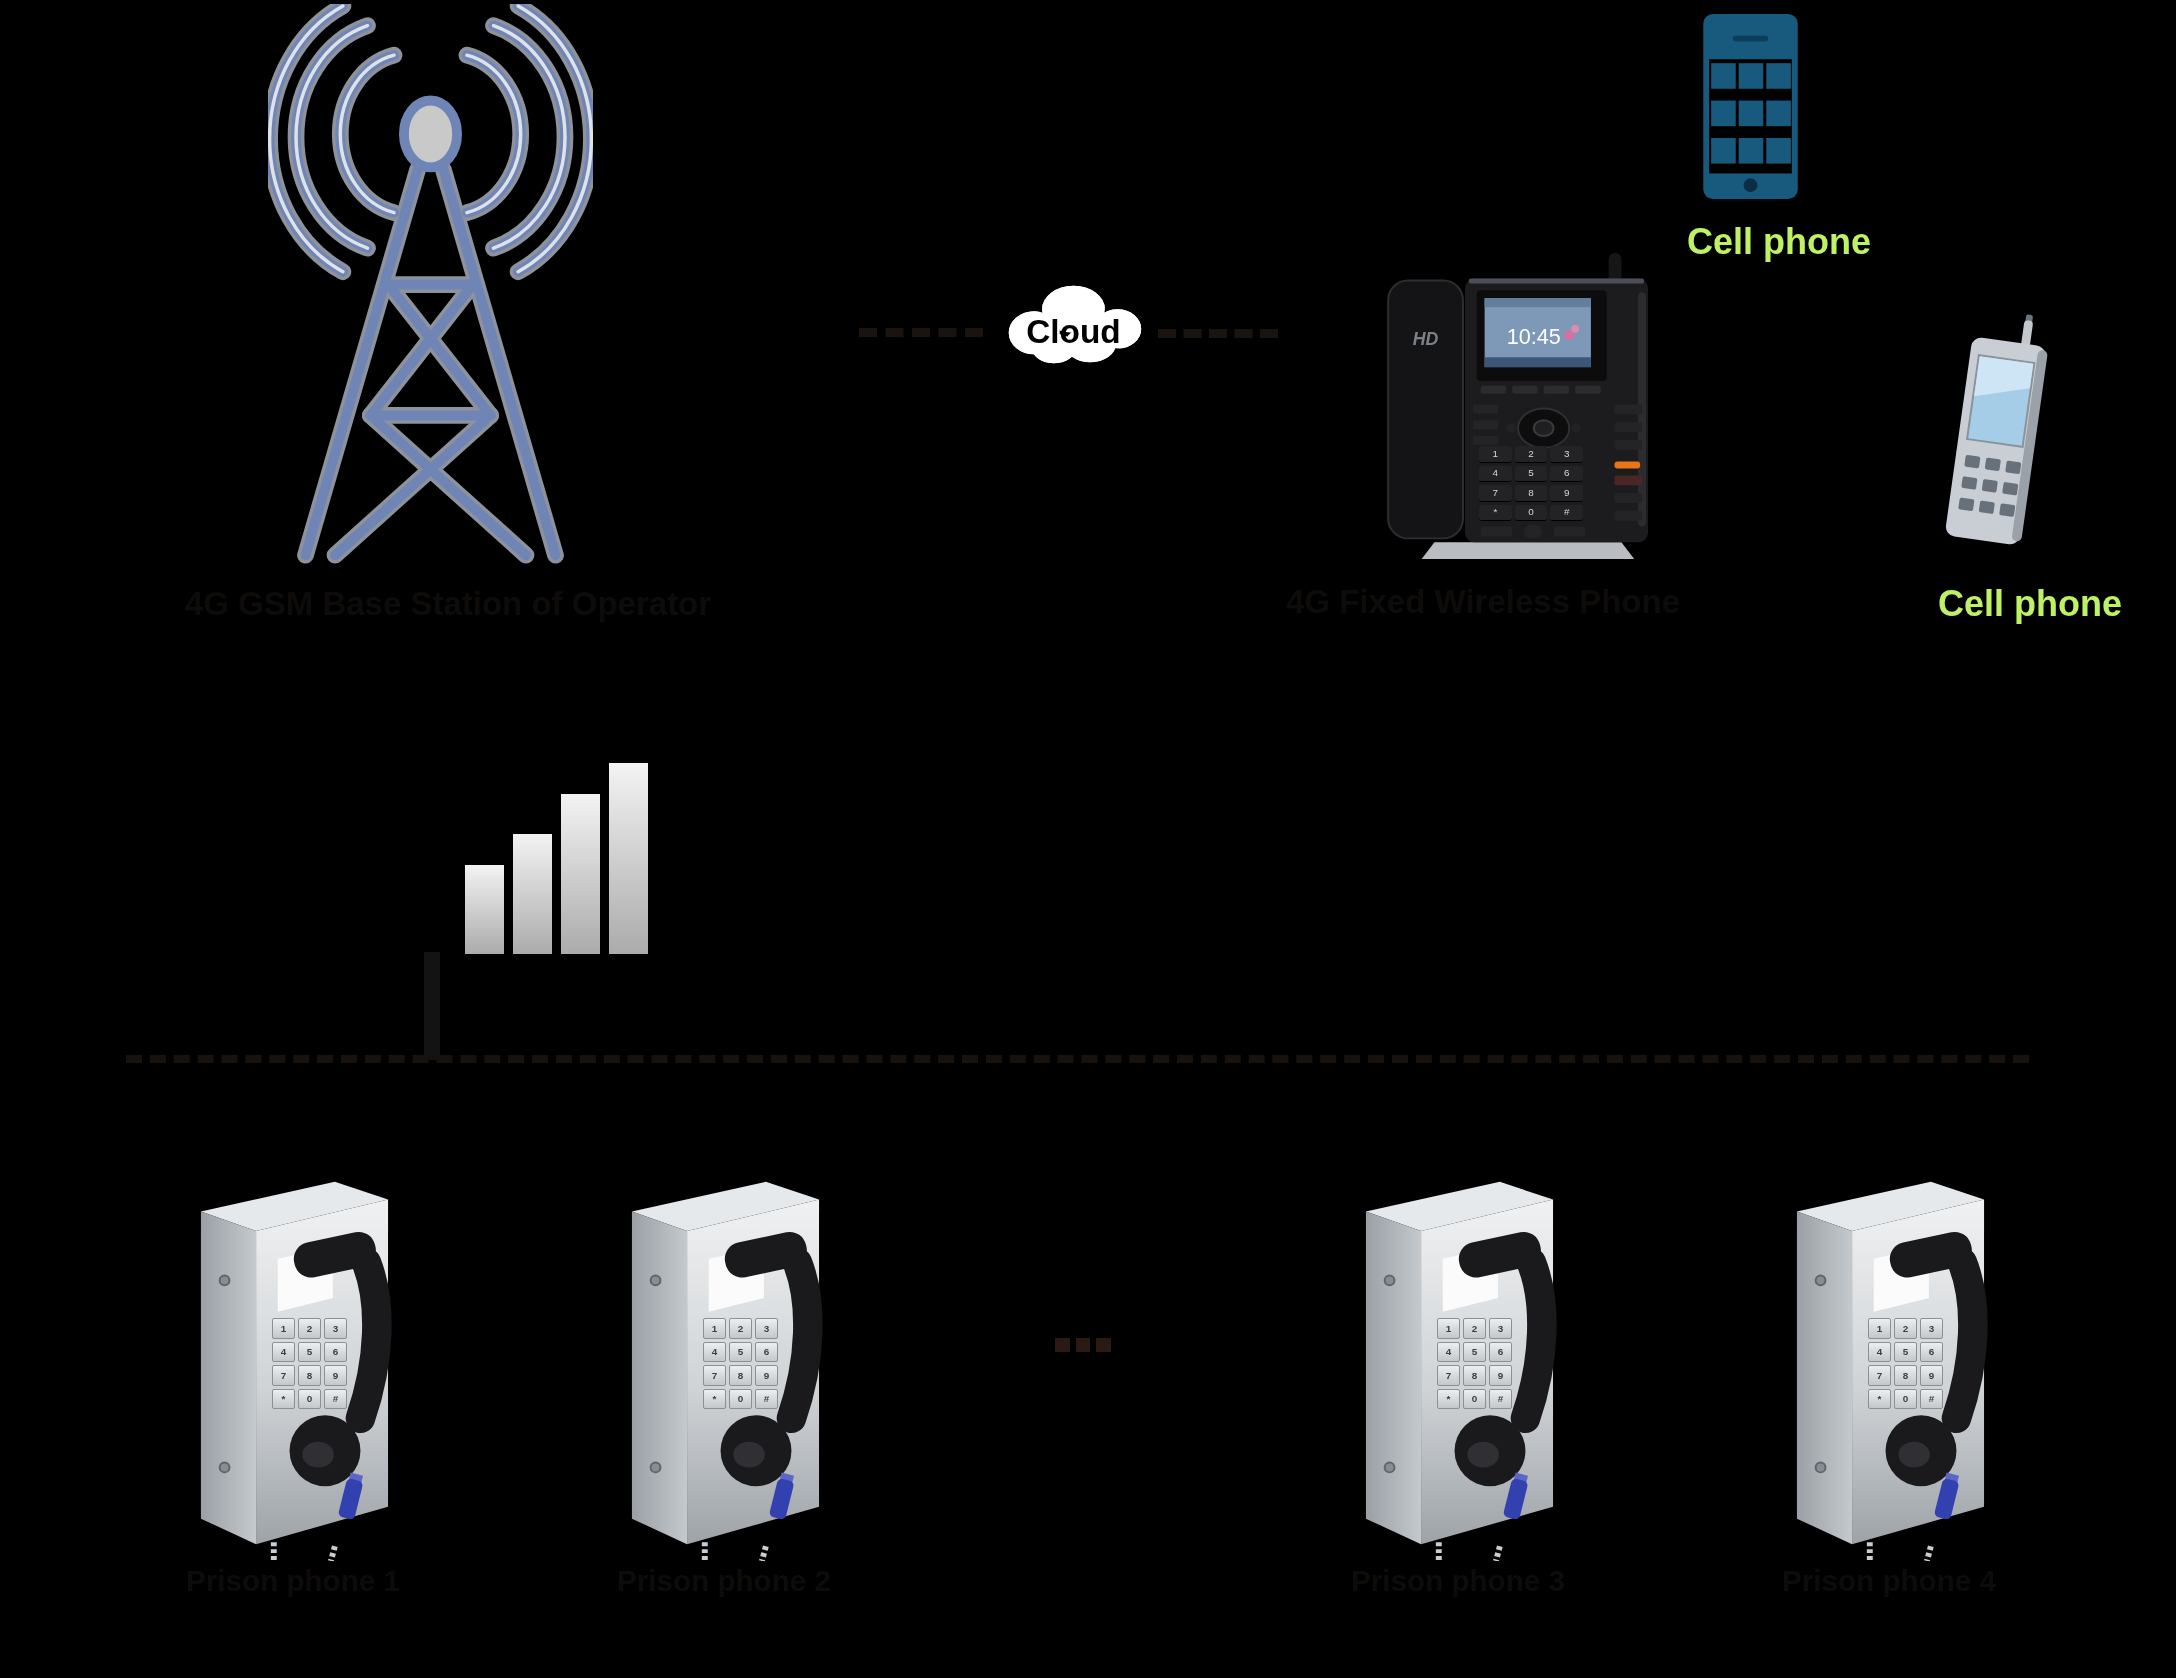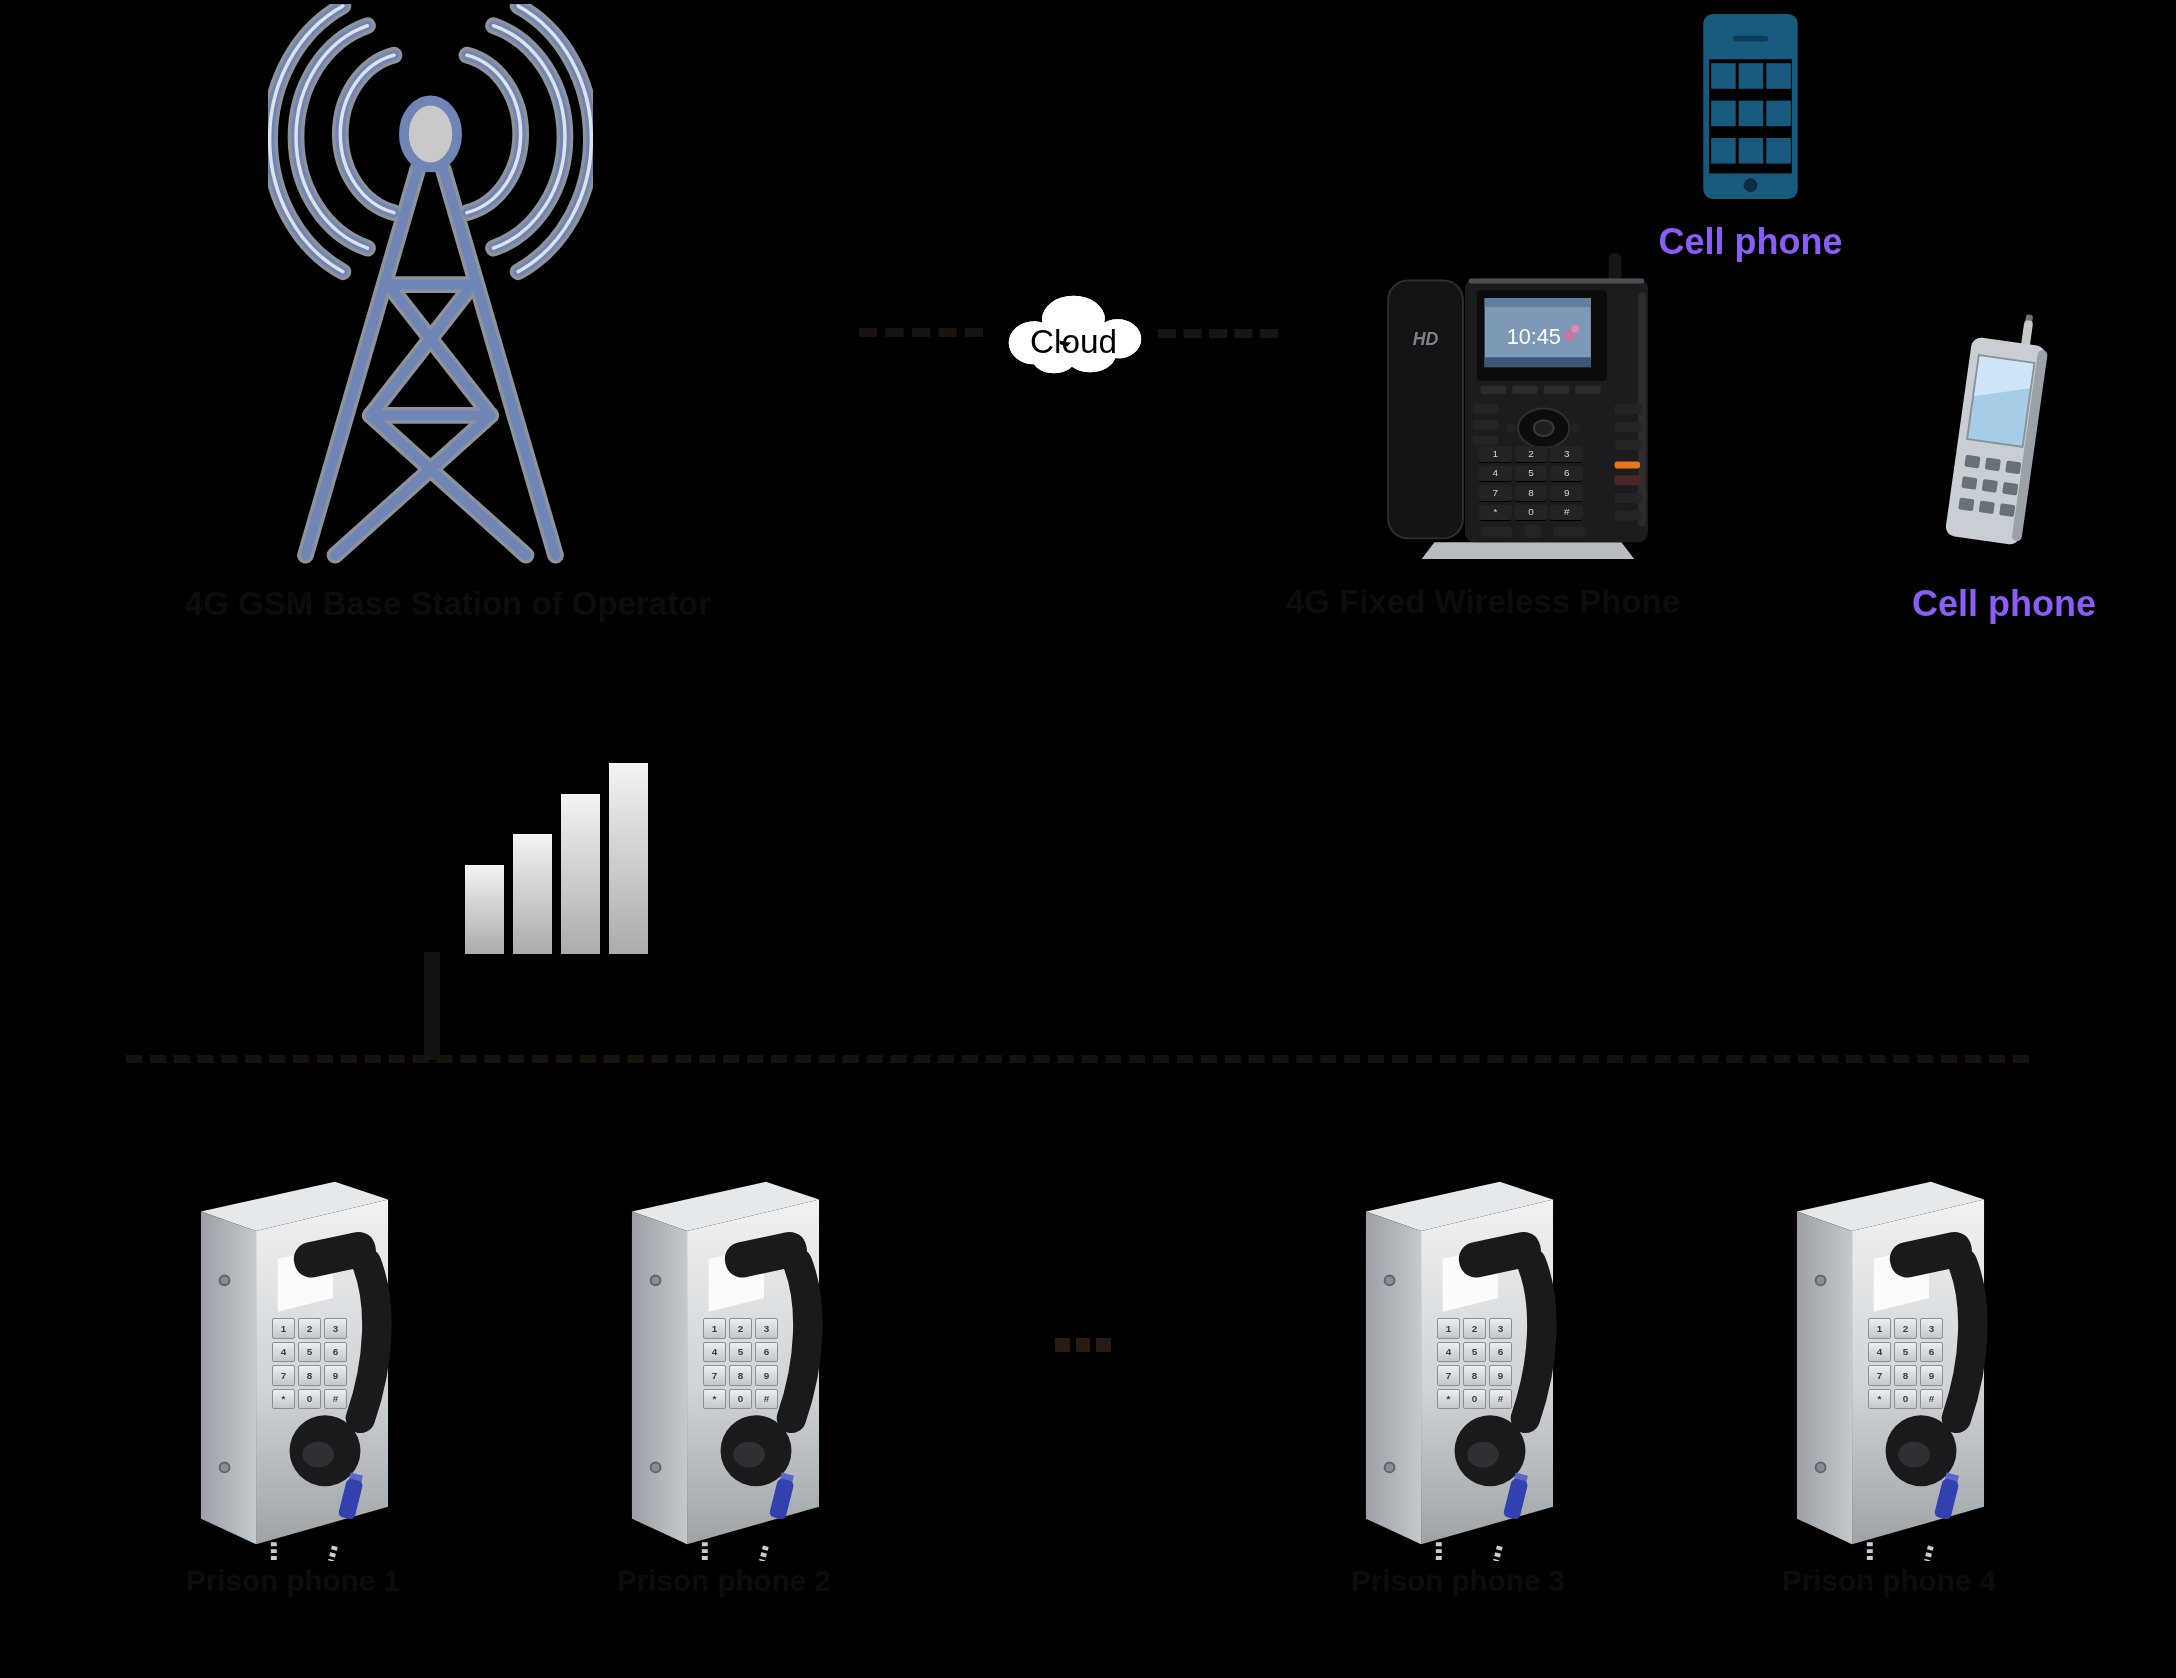--- a/index.html
+++ b/index.html
@@ -3,21 +3,21 @@
 <meta charset="utf-8">
 <style>
   html,body{margin:0;padding:0;background:#000;}
   .canvas{position:relative;width:2176px;height:1679px;background:#000;overflow:hidden;
           font-family:"Liberation Sans", sans-serif;}
   .abs{position:absolute;}
 
   
   .faint-label{position:absolute;color:#0e0c0a;font-weight:bold;font-size:33px;
                text-align:center;white-space:nowrap;}
-  .faint-label.readable{color:#8b5cf6;font-size:36px;}
+  .faint-label.readable{color:#bef264;font-size:36px;text-align:right;}
 
   
   .dash{position:absolute;border-top:9.9px dashed #1a1410;height:0;}
   .hbus{position:absolute;border-top:8.9px dashed #18120e;height:0;}
   .vline{position:absolute;background:#131313;}
 
   
   .signal{position:absolute;display:flex;align-items:flex-end;gap:8.9px;}
   .signal span{display:block;width:39px;background:linear-gradient(#f3f3f3,#ababab);}
   .signal span:nth-child(1){height:89px;}
@@ -105,21 +105,21 @@
 
   <div class="signal" style="left:465px;top:763px;height:191px;">
     <span></span>
       <span></span>
     <span></span>
       <span></span>
   </div>
   <div class="vline" style="left:424px;top:952px;width:15.8px;height:108px;"></div>
   <div class="hbus" style="left:126px;top:1055px;width:1903px;"></div>
 
-  <div class="abs" style="left:980px;top:282px;width:187px;height:103px;">
+  <div class="abs" style="left:980px;top:272px;width:187px;height:103px;font-weight:bold;">
     <svg width="187" height="103" viewBox="0 0 190 105">
       <g fill="#ffffff" stroke="#000000" stroke-width="4">
         <ellipse cx="55" cy="62" rx="28" ry="24"></ellipse>
         <ellipse cx="95" cy="38" rx="34" ry="26"></ellipse>
         <ellipse cx="140" cy="58" rx="26" ry="22"></ellipse>
         <ellipse cx="112" cy="74" rx="28" ry="20"></ellipse>
         <ellipse cx="75" cy="78" rx="24" ry="17"></ellipse>
       </g>
       <g fill="#ffffff">
         <ellipse cx="55" cy="62" rx="26" ry="22"></ellipse>

